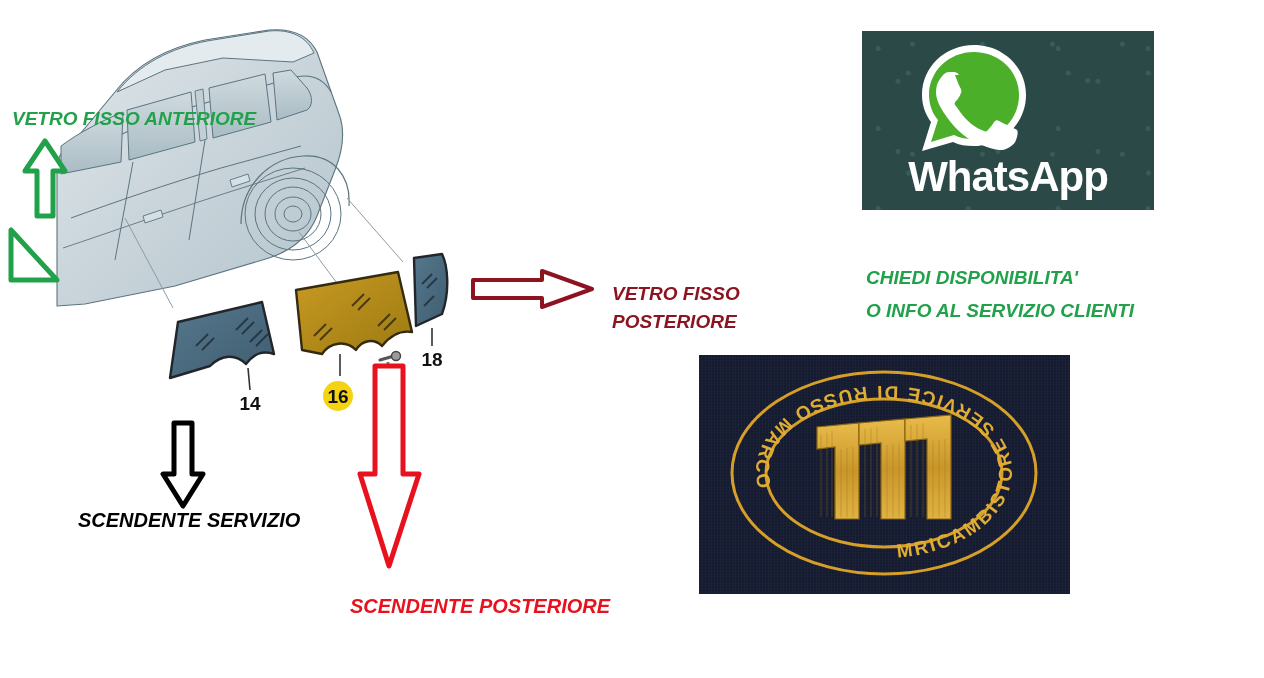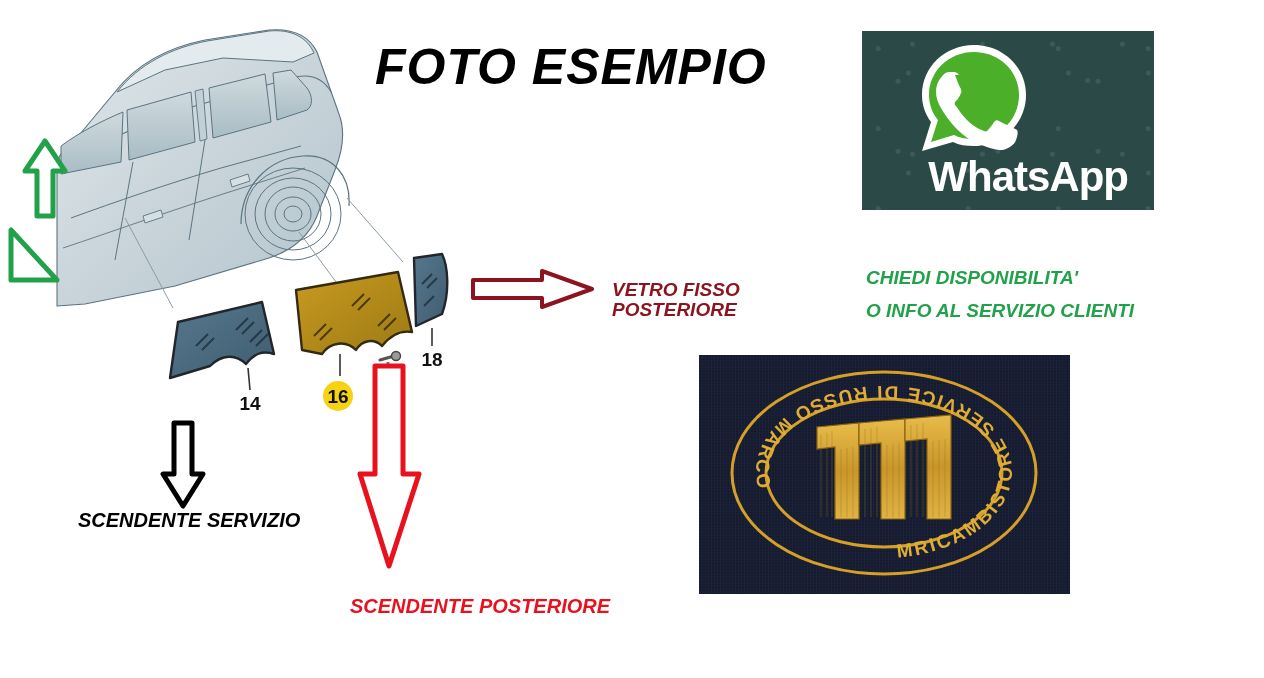--- a/index.html
+++ b/index.html
@@ -20,21 +20,21 @@
 
   
   #parts-diagram{left:150px; top:250px; width:330px; height:190px;}
 
   
   .callout{
     font-weight:bold; font-style:italic; white-space:nowrap;
     font-family:"Liberation Sans",sans-serif;
   }
   #label-vfa{left:12px; top:108px; font-size:19px; color:#22a14b;}
-  #label-vfp{left:612px; top:280px; font-size:19px; color:#8c1420; line-height:20px; white-space:pre-line;}
+  #label-vfp{left:612px; top:280px; font-size:19px; color:#8c1420; line-height:28px; white-space:pre-line;}
   #label-sa{left:78px; top:509px; font-size:20px; color:#000000;}
   #label-sp{left:350px; top:586px; font-size:20px; color:#e8121f;margin-top:9px;}
 
   
   #arrow-green-up{left:22px; top:138px; width:46px; height:82px;}
   #arrow-green-tri{left:6px; top:225px; width:56px; height:60px;}
   #arrow-red-right{left:470px; top:268px; width:125px; height:42px;}
   #arrow-black-down{left:160px; top:420px; width:46px; height:90px;}
   #arrow-red-down{left:355px; top:362px; width:70px; height:210px;}
 
@@ -51,21 +51,21 @@
       radial-gradient(circle at 88% 55%, #9fc4bd 0 2px, transparent 3px),
       radial-gradient(circle at 36% 72%, #9fc4bd 0 2px, transparent 3px),
       radial-gradient(circle at 58% 42%, #9fc4bd 0 2px, transparent 3px);
     background-size:90px 80px,70px 110px,120px 90px,100px 70px,80px 100px;
   }
   #wa-logo{position:absolute; left:52px; top:8px; width:120px; height:118px;}
   #wa-wordmark{
     position:absolute; left:26px; top:122px; width:240px;
     color:#ffffff; font-size:42px; font-weight:bold;
     letter-spacing:-1px; font-family:"Liberation Sans",sans-serif;
-    text-align:right;
+    text-align:center;
   }
 
   
   #contact-phone{
     left:875px; top:226px; font-size:26px; font-weight:bold; font-style:italic;
     color:#22a14b; letter-spacing:.5px; white-space:nowrap;
     font-family:"Liberation Sans",sans-serif;
   }
   #contact-line1{
     left:866px; top:267px; font-size:19px; font-weight:bold; font-style:italic;
@@ -146,34 +146,34 @@
       </g>
 
       <g stroke="#8e9ba2" stroke-width="1" fill="none">
         <path d="M70 200 L118 290"></path>
         <path d="M244 214 L290 276"></path>
         <path d="M292 180 L348 244"></path>
       </g>
     </svg>
   </div>
 
-  <div class="abs" id="foto-esempio">FOTO ESEMPIO</div>
 
   <div class="abs" id="arrow-green-up">
     <svg width="46" height="82" viewBox="0 0 46 82">
       <path d="M23 3 L43 33 L31 33 L31 78 L15 78 L15 33 L3 33 Z" fill="#ffffff" stroke="#22a14b" stroke-width="5" stroke-linejoin="round"></path>
     </svg>
   </div>
 
   <div class="abs" id="arrow-green-tri">
     <svg width="56" height="60" viewBox="0 0 56 60">
       <path d="M5 5 L5 55 L51 55 Z" fill="#ffffff" stroke="#22a14b" stroke-width="5" stroke-linejoin="round"></path>
     </svg>
   </div>
 
+  <div class="abs callout" id="label-vfa">VETRO FISSO ANTERIORE</div>
 
   <div class="abs" id="parts-diagram">
     <svg width="330" height="190" viewBox="0 0 330 190">
       <defs>
         <linearGradient id="glBlue" x1="0" y1="0" x2="1" y2="1">
           <stop offset="0" stop-color="#56778c"></stop>
           <stop offset="1" stop-color="#3f5d71"></stop>
         </linearGradient>
         <linearGradient id="glOlive" x1="0" y1="0" x2="1" y2="1">
           <stop offset="0" stop-color="#c89a22"></stop>

